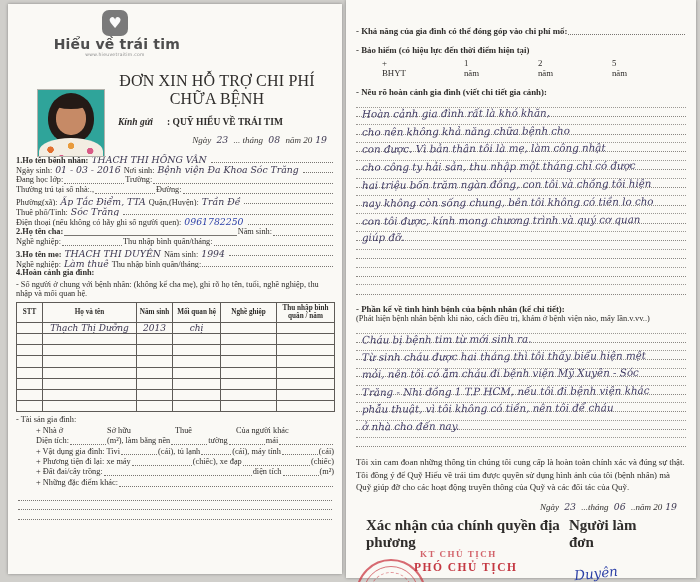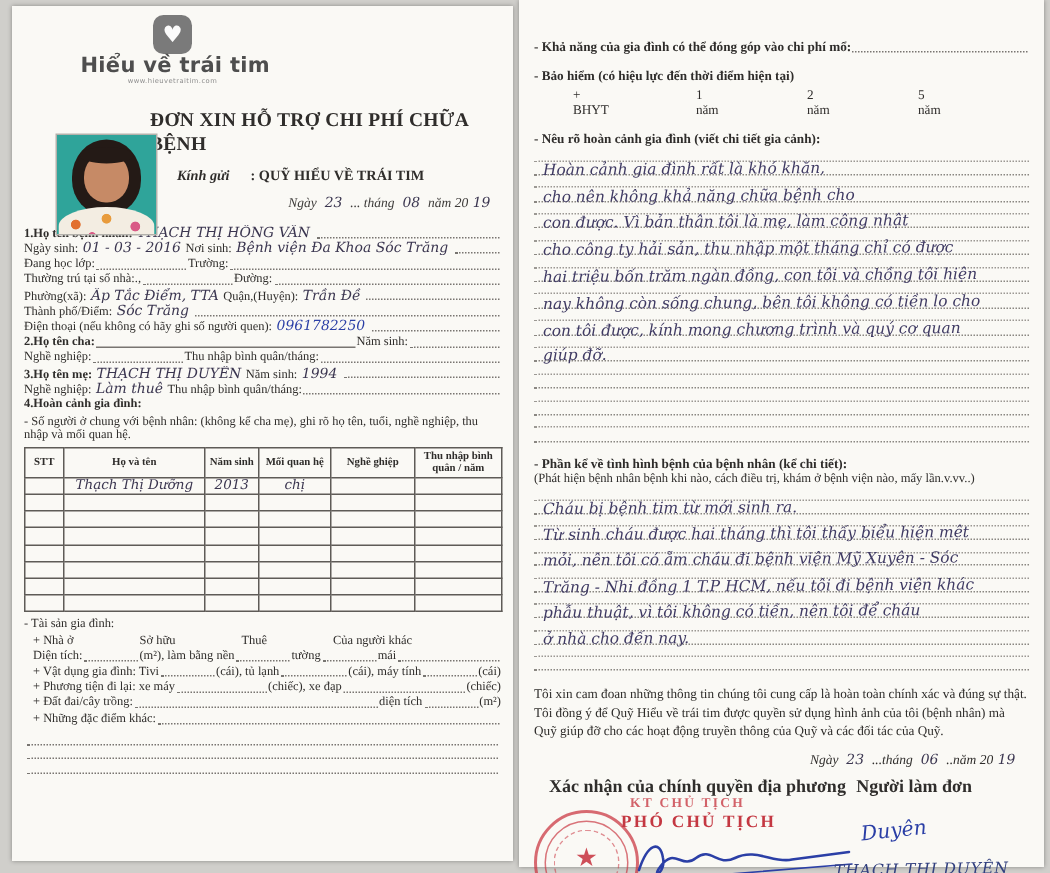--- a/index.html
+++ b/index.html
@@ -28,21 +28,21 @@
   .photo .bangs{position:absolute;left:15px;top:8px;width:36px;height:11px;background:#241a16;border-radius:50%;}
   .photo .shirt{position:absolute;left:1px;bottom:-8px;width:64px;height:26px;border-radius:50% 50% 0 0;
     background:
       radial-gradient(circle at 18% 45%, #e2702f 3px, transparent 3.5px),
       radial-gradient(circle at 50% 30%, #e89b3c 3px, transparent 3.5px),
       radial-gradient(circle at 80% 50%, #d95a86 3px, transparent 3.5px),
       radial-gradient(circle at 35% 75%, #d95a86 2.5px, transparent 3px),
       #f3ede2;}
 
   
-  .title{margin:14px 0 0 84px;font-weight:bold;font-size:13px;letter-spacing:.2px;}
+  .title{margin:14px 0 0 84px;text-align:center;font-weight:normal;font-size:16px;letter-spacing:.2px;}
   .kinhgui{margin:9px 0 0 102px;font-size:9.5px;}
   .kinhgui .kg-label{font-weight:bold;font-style:italic;margin-right:14px;}
   .kinhgui .kg-value{font-weight:bold;}
   .dateline{margin:7px 4px 0 0;text-align:right;font-style:italic;font-size:9px;color:#3c3a38;}
 
   
   .fields{margin-top:9px;font-size:8.3px;}
   .line{display:flex;align-items:baseline;height:10.4px;overflow:hidden;white-space:nowrap;}
   .lab{white-space:nowrap;}
   .b{font-weight:bold;}
@@ -57,41 +57,41 @@
   
   table.fam{width:100%;border-collapse:collapse;margin-top:3px;font-size:7.2px;table-layout:fixed;}
   table.fam th,table.fam td{border:1px solid #5e5b57;padding:0 2px;}
   table.fam th{font-weight:bold;text-align:center;line-height:8.5px;padding:1px 1px;}
   table.fam td{height:10.2px;font-style:italic;}
   td.hwc{font-family:"DejaVu Serif",serif;font-style:italic;font-size:9px;color:#3b3650;text-align:center;overflow:hidden;}
 
   
   .assets{font-size:8.3px;margin-top:3px;}
   .aline{display:flex;align-items:baseline;height:10.4px;overflow:hidden;white-space:nowrap;}
-  .ind{margin-left:6px;}
+  .ind{margin-left:20px;}
   .spread{justify-content:flex-start;}
   .spread .lab{margin-right:44px;}
   .dotline{height:8.2px;border-bottom:1px dotted #787571;margin:0 2px;}
 
   
   .rtop{height:26px;}
   .rline{display:flex;align-items:baseline;font-size:8.8px;overflow:hidden;white-space:nowrap;}
   .bhyt{display:flex;font-size:8.8px;margin:3px 0 0 26px;}
   .bhyt span{margin-right:58px;}
   .rtitle{font-weight:bold;font-size:8.8px;margin-top:9px;}
   .rhint{font-size:8.4px;line-height:9.5px;}
   .wrows{margin-top:2px;}
   .wrow{position:relative;height:16.8px;border-bottom:1px dotted #8a8782;}
   .wrow::before{content:"";position:absolute;left:0;right:0;top:7.5px;border-bottom:1px dotted #9b9893;}
   .wrow .hwr{position:absolute;left:6px;bottom:-3px;font-family:"DejaVu Serif",serif;font-style:italic;
     font-size:10.3px;color:#3f3a63;white-space:nowrap;transform:rotate(-.4deg);}
   .wrows.ill .wrow{height:16.4px;}
   .decl{font-size:8.8px;line-height:12.5px;margin-top:9px;color:#2e2c2a;}
   .rdate{margin-top:7px;text-align:right;font-style:italic;font-size:9px;padding-right:6px;}
-  .signrow{display:flex;justify-content:space-between;font-size:12px;font-weight:bold;margin-top:5px;}
+  .signrow{display:flex;justify-content:space-between;font-size:15px;font-weight:bold;margin-top:5px;}
   .signrow .sr-l{margin-left:10px;}
   .signrow .sr-r{margin-right:38px;}
 
   
   .sigarea{position:relative;height:92px;margin-top:2px;}
   .seal{position:absolute;left:0px;top:6px;width:66px;height:66px;border-radius:50%;
     border:2.5px solid rgba(203,58,68,.75);}
   .seal::before{content:"";position:absolute;inset:5px;border-radius:50%;border:1px solid rgba(203,58,68,.7);}
   .seal::after{content:"";position:absolute;inset:11px;border-radius:50%;border:1px dashed rgba(203,58,68,.55);}
   .seal .star{position:absolute;left:0;right:0;top:19px;text-align:center;font-size:17px;color:rgba(198,48,60,.85);}
@@ -163,21 +163,21 @@
       <span class="dots"></span>
     </div>
     <div class="line">
       <span class="lab">Phường(xã):</span>
       <span class="hw">Ấp Tắc Điểm, TTA</span>
       <span class="lab">Quận,(Huyện):</span>
       <span class="hw">Trần Đề</span>
       <span class="dots"></span>
     </div>
     <div class="line">
-      <span class="lab">Thành phố/Điểm:</span>
+      <span class="lab">Thuê phố/Tỉnh:</span>
       <span class="hw">Sóc Trăng</span>
       <span class="dots"></span>
     </div>
     <div class="line">
       <span class="lab">Điện thoại (nếu không có hãy ghi số người quen):</span>
       <span class="hw blue">0961782250</span>
       <span class="dots"></span>
     </div>
     <div class="line">
       <span class="lab b">2.Họ tên cha:</span>

